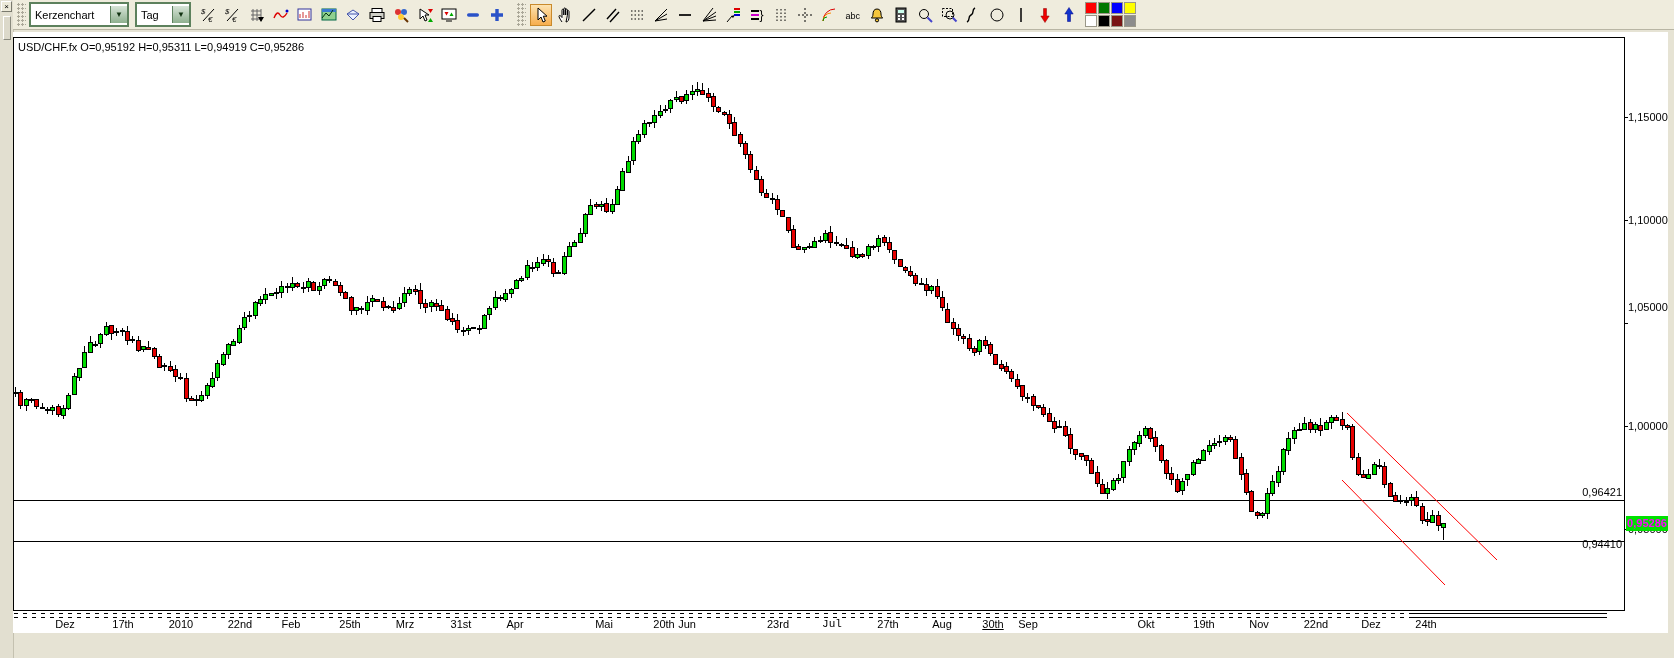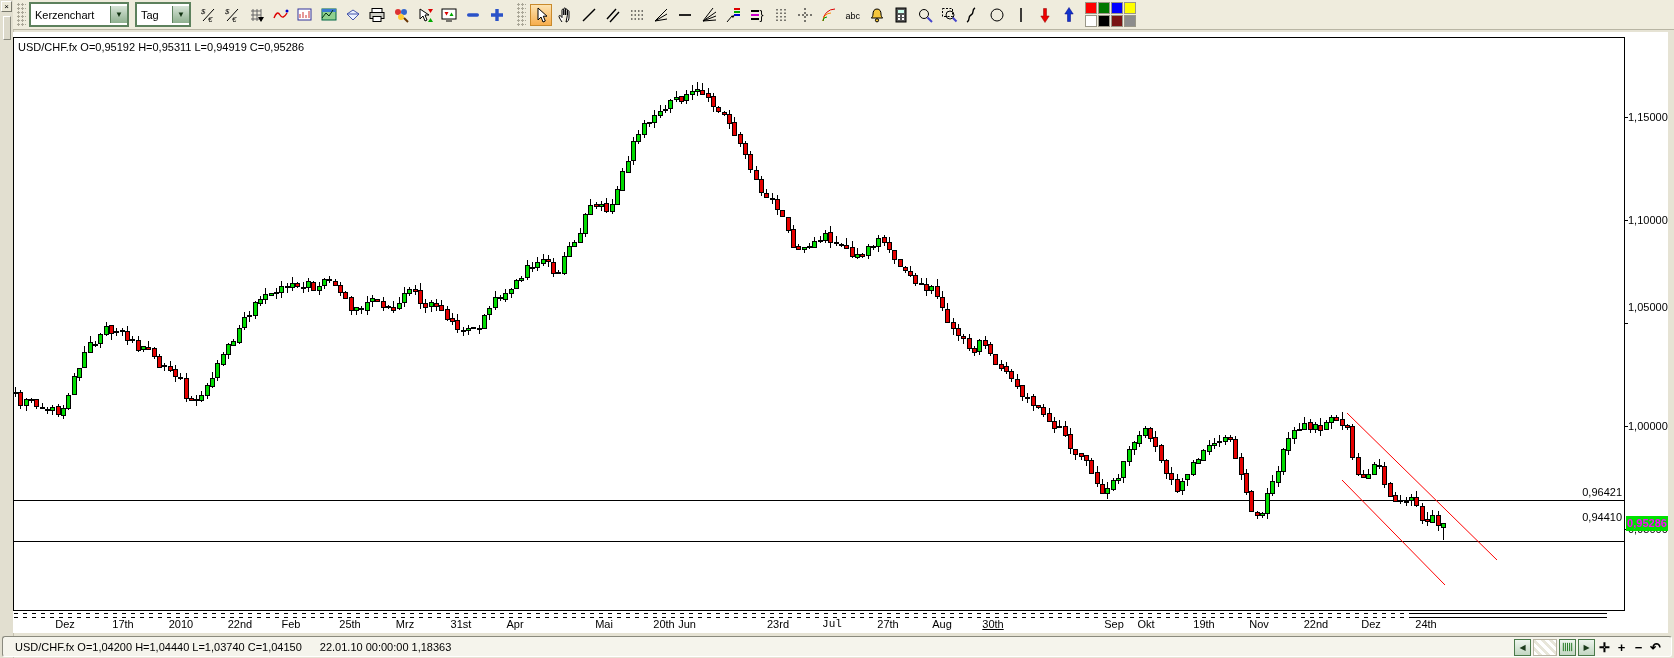--- a/index.html
+++ b/index.html
@@ -944,60 +944,42 @@
       </g>
     </svg>
   <div id="chart-title">USD/CHF.fx O=0,95192 H=0,95311 L=0,94919 C=0,95286</div>
   <div id="labels-layer">
       <div class="plabel" style="top: 111px;">1,15000</div>
       <div class="plabel" style="top: 214px;">1,10000</div>
       <div class="plabel" style="top: 301px;">1,05000</div>
       <div class="plabel" style="top: 420px;">1,00000</div>
       <div class="plabel" style="top: 523px;">0,95000</div>
       <div class="hlabel" style="left: 1562px; top: 485.727px;">0,96421</div>
-      <div class="hlabel" style="left: 1562px; top: 511px;">0,94410</div>
+      <div class="hlabel" style="left: 1562px; top: 538px;">0,94410</div>
       <div style="position: absolute; left: 1626px; top: 516.108px; width: 42px; height: 15px; background: rgb(0, 224, 0); color: rgb(255, 0, 255); font-weight: bold; text-align: center; line-height: 15px;">0,95286</div>
       <div class="dlabel" style="left: 65px;">Dez</div>
       <div class="dlabel" style="left: 123px;">17th</div>
       <div class="dlabel" style="left: 181px;">2010</div>
       <div class="dlabel" style="left: 240px;">22nd</div>
       <div class="dlabel" style="left: 291px;">Feb</div>
       <div class="dlabel" style="left: 350px;">25th</div>
       <div class="dlabel" style="left: 405px;">Mrz</div>
       <div class="dlabel" style="left: 461px;">31st</div>
       <div class="dlabel" style="left: 515px;">Apr</div>
       <div class="dlabel" style="left: 604px;">Mai</div>
       <div class="dlabel" style="left: 664px;">20th</div>
       <div class="dlabel" style="left: 687px;">Jun</div>
       <div class="dlabel" style="left: 778px;">23rd</div>
       <div class="dlabel" style="left: 832px; font-family: Liberation Mono, monospace;">Jul</div>
       <div class="dlabel" style="left: 888px;">27th</div>
       <div class="dlabel" style="left: 942px;">Aug</div>
       <div class="dlabel" style="left: 993px; text-decoration: underline;">30th</div>
-      <div class="dlabel" style="left: 1114px;">Sep</div>
+      <div class="dlabel" style="left: 1028px;">Sep</div>
       <div class="dlabel" style="left: 1146px;">Okt</div>
       <div class="dlabel" style="left: 1204px;">19th</div>
       <div class="dlabel" style="left: 1259px;">Nov</div>
       <div class="dlabel" style="left: 1316px;">22nd</div>
       <div class="dlabel" style="left: 1371px;">Dez</div>
       <div class="dlabel" style="left: 1426px;">24th</div>
     </div>
 
-  <div id="status">
-    <span id="status-text">USD/CHF.fx O=1,04200 H=1,04440 L=1,03740 C=1,04150</span>
-    <span id="status-time">22.01.10 00:00:00 1,18363</span>
-    <div id="status-controls">
-        <div class="sbtn">◀</div>
-        <div id="strack"></div>
-        <div class="sbtn">
-          <svg width="18" height="18" viewBox="0 0 18 18">
-            <path d="M4 4v10M6.5 4v10M9 4v10M11.5 4v10M14 4v10" stroke="#060"></path>
-          </svg>
-        </div>
-        <div class="sbtn">▶</div>
-        <div class="sflat">✛</div>
-        <div class="sflat">+</div>
-        <div class="sflat">−</div>
-        <div class="sflat">↶</div>
-      </div>
-  </div>
 
 </div>
 
 </body></html>

